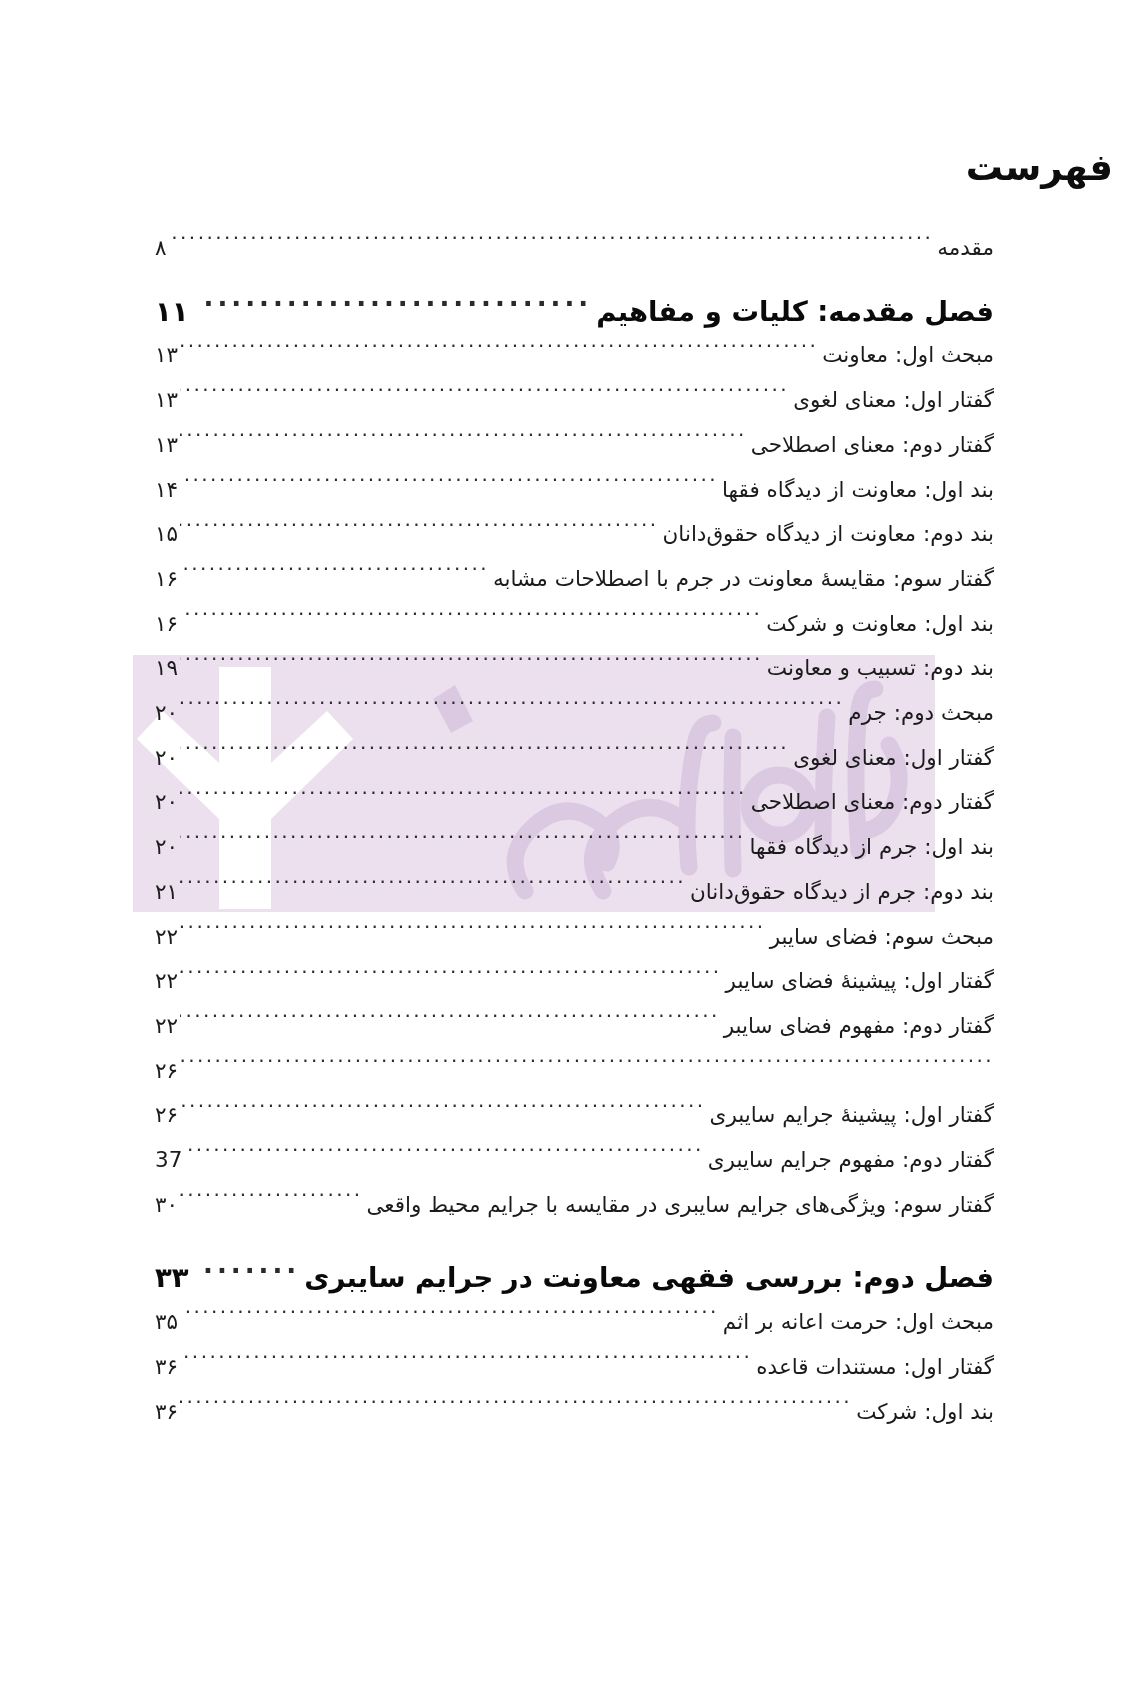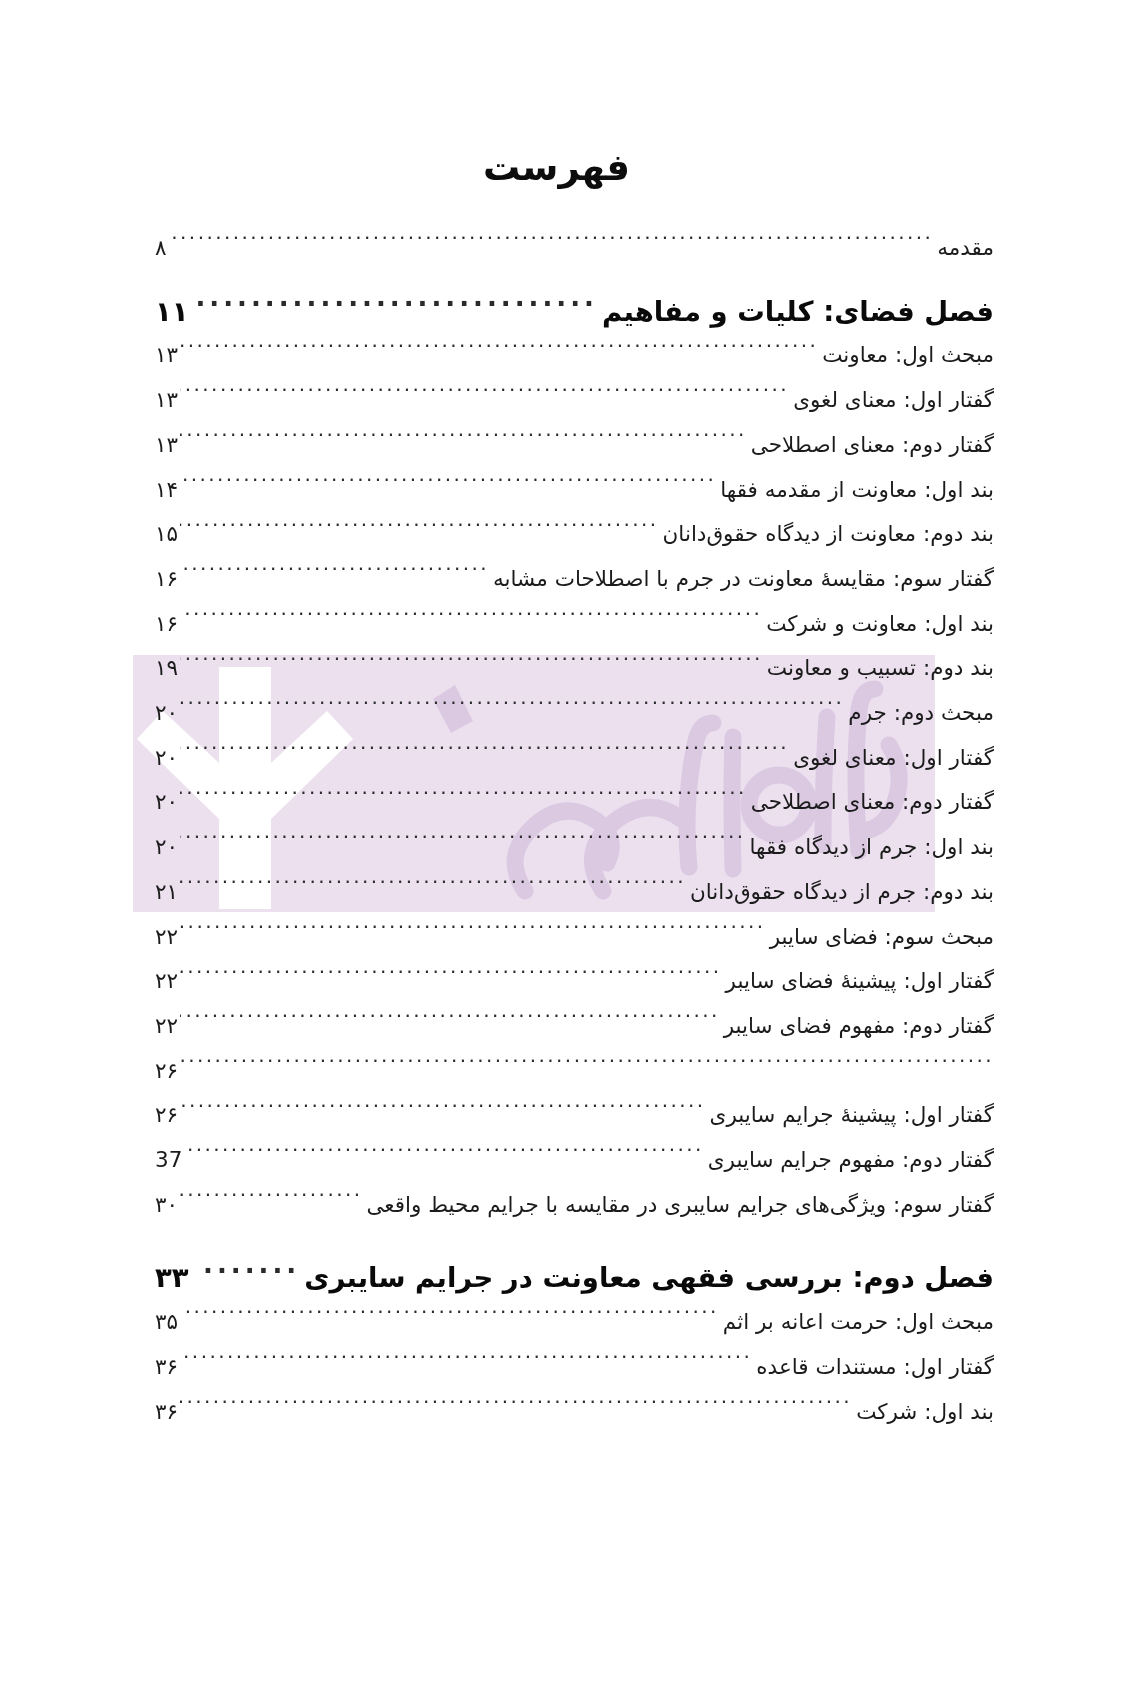--- a/index.html
+++ b/index.html
@@ -39,21 +39,21 @@
     position: absolute;
     inset: 0;
     z-index: 2;
   }
 
   #toc-title {
     position: absolute;
     top: 146px;
     left: 0;
     width: 1113px;
-    text-align: center;
+    text-align: right;
     font-size: 37px;
     font-weight: bold;
     letter-spacing: 0px;
     color: #0d0d0d;
   }
 
   #toc-list {
     position: absolute;
     top: 226px;
     right: 148px;
@@ -155,41 +155,41 @@
   <div id="toc-title">فهرست</div>
 
   <div id="toc-list">
       <div class="toc-row lvl">
         <span class="label">مقدمه</span>
         <span class="leader"></span>
         <span class="pageno">۸</span>
       </div>
       <div class="spacer-md"></div>
       <div class="toc-row chapter">
-        <span class="label">فصل فضای: کلیات و مفاهیم</span>
+        <span class="label">فصل مقدمه: کلیات و مفاهیم</span>
         <span class="leader"></span>
         <span class="pageno">۱۱</span>
       </div>
       <div class="toc-row lvl">
         <span class="label">مبحث اول: معاونت</span>
         <span class="leader"></span>
         <span class="pageno">۱۳</span>
       </div>
       <div class="toc-row lvl">
         <span class="label">گفتار اول: معنای لغوی</span>
         <span class="leader"></span>
         <span class="pageno">۱۳</span>
       </div>
       <div class="toc-row lvl">
         <span class="label">گفتار دوم: معنای اصطلاحی</span>
         <span class="leader"></span>
         <span class="pageno">۱۳</span>
       </div>
       <div class="toc-row lvl">
-        <span class="label">بند اول: معاونت از مقدمه فقها</span>
+        <span class="label">بند اول: معاونت از دیدگاه فقها</span>
         <span class="leader"></span>
         <span class="pageno">۱۴</span>
       </div>
       <div class="toc-row lvl">
         <span class="label">بند دوم: معاونت از دیدگاه حقوق‌دانان</span>
         <span class="leader"></span>
         <span class="pageno">۱۵</span>
       </div>
       <div class="toc-row lvl">
         <span class="label">گفتار سوم: مقایسهٔ معاونت در جرم با اصطلاحات مشابه</span>

